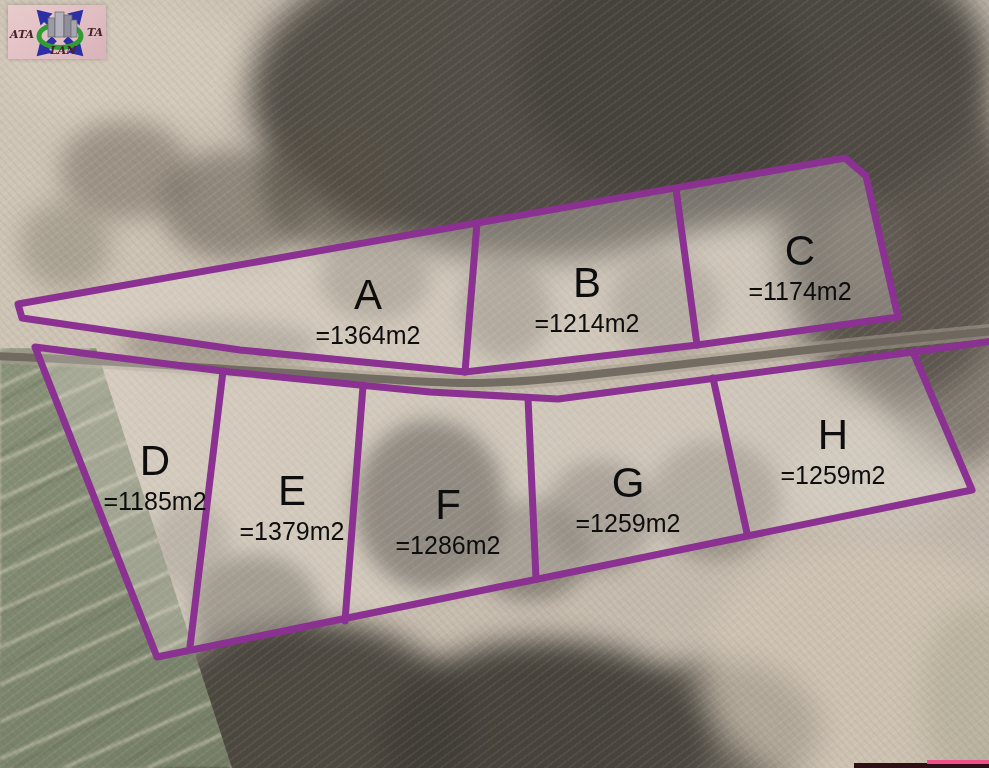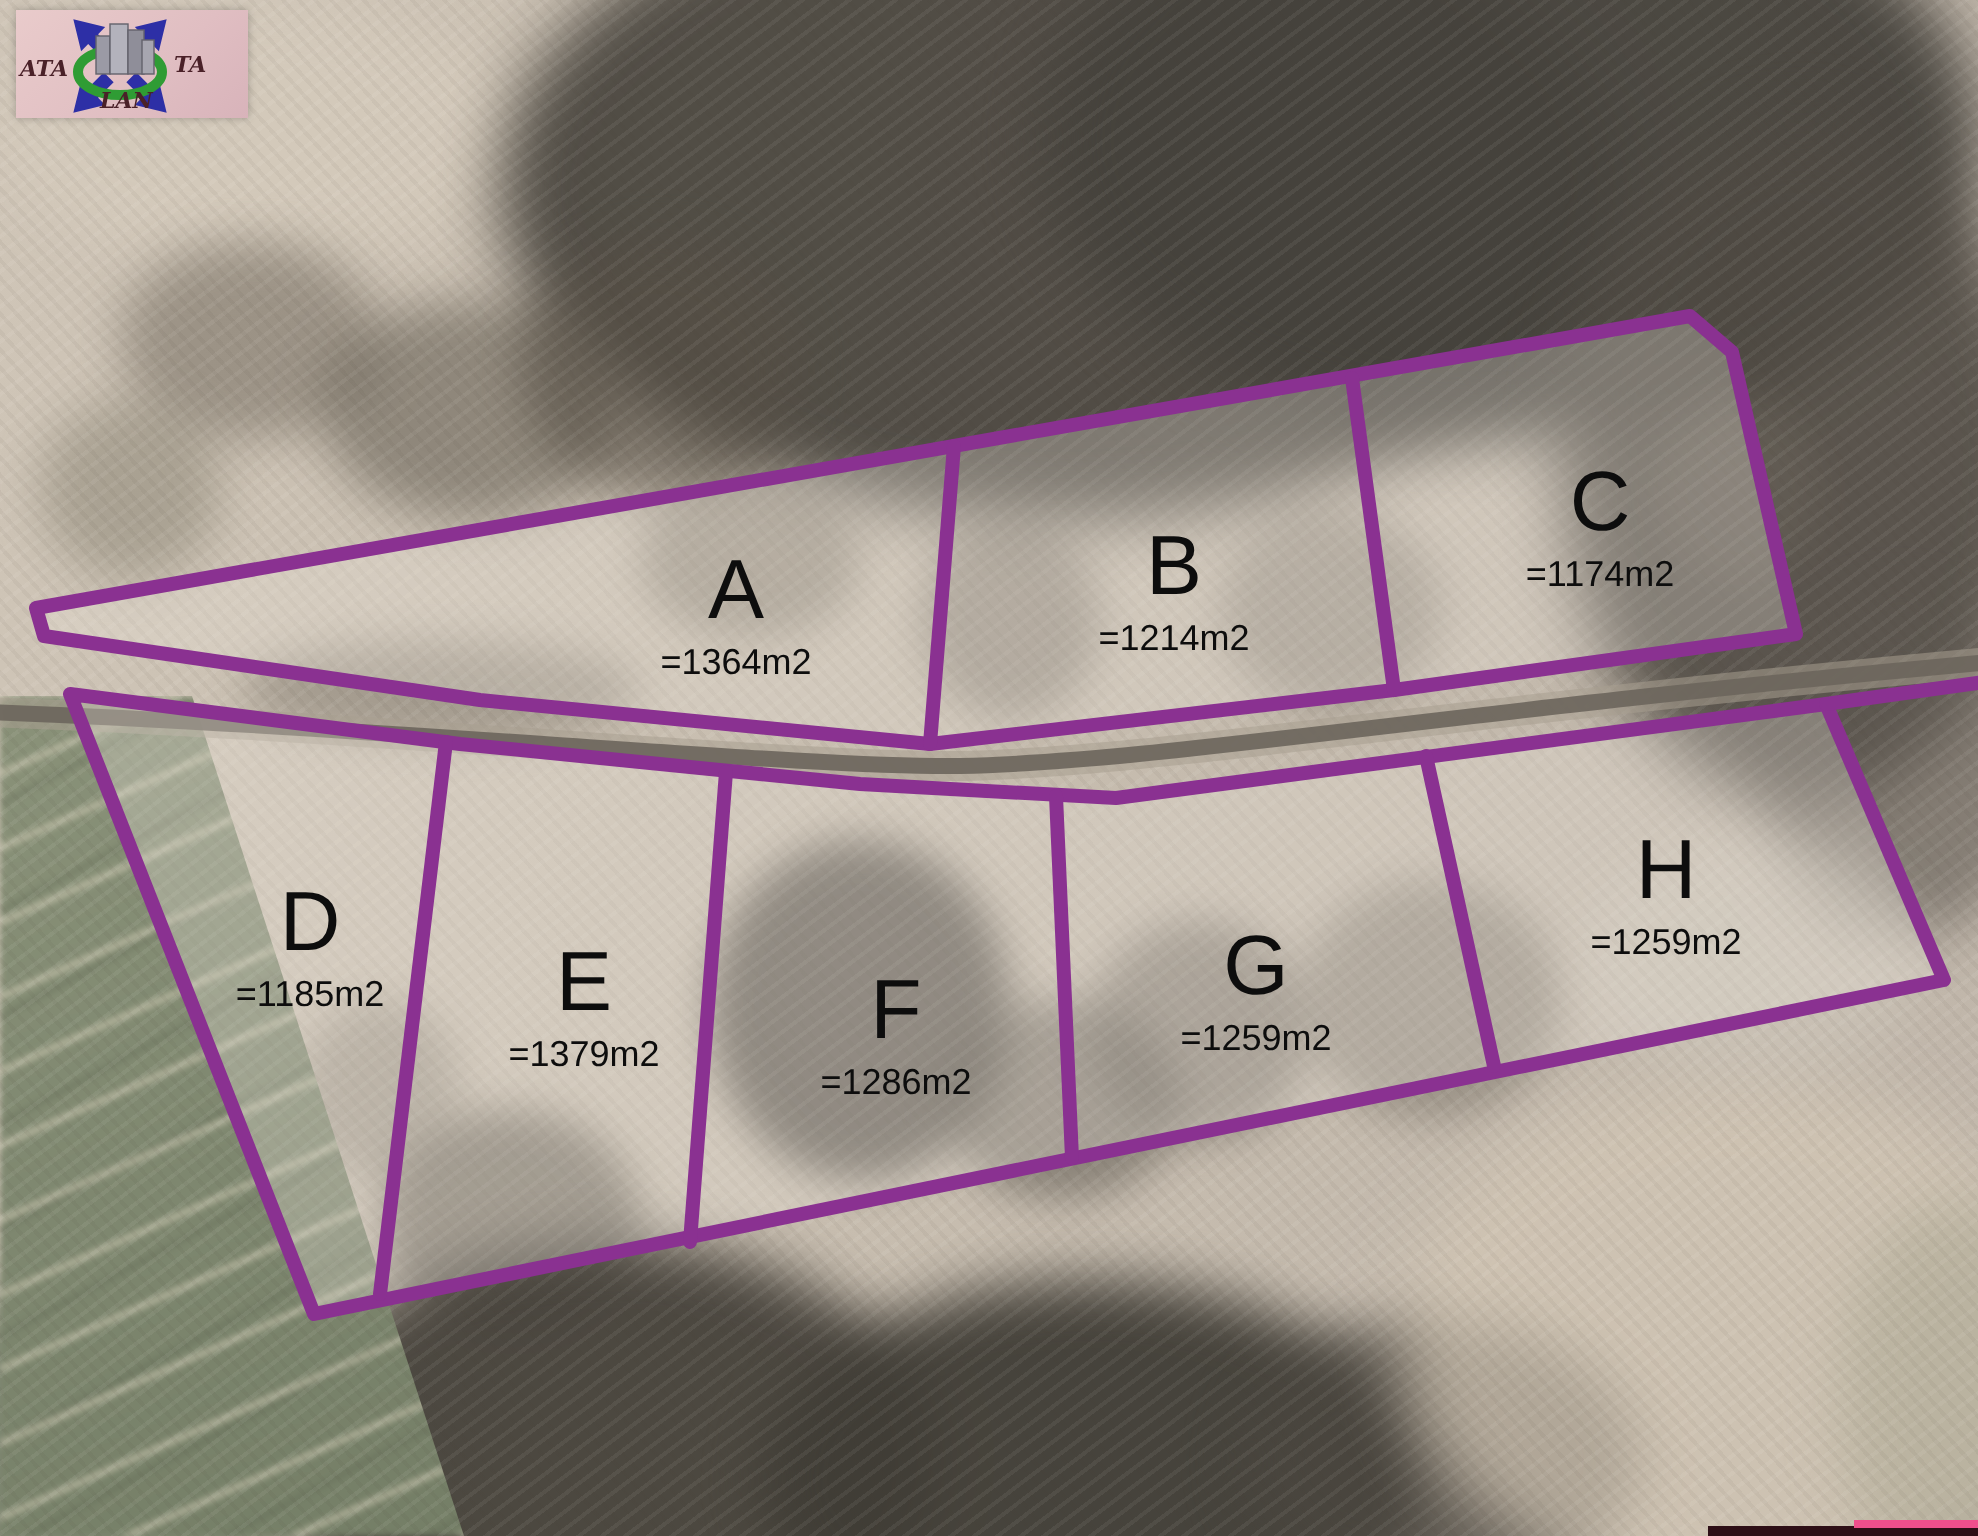--- a/index.html
+++ b/index.html
@@ -37,24 +37,24 @@
   .strip-fill{fill:rgba(235,230,220,.30);stroke:none;}
   .purple{fill:none;stroke:var(--boundary);stroke-width:7;stroke-linejoin:round;stroke-linecap:round;}
   .road-casing{fill:none;stroke:#a89f90;stroke-width:15;opacity:.55;}
   .road{fill:none;stroke:#6b655c;stroke-width:8;opacity:.9;}
   
   .plot-label{
     position:absolute;transform:translateX(-50%);
     text-align:center;color:var(--label-ink);
   }
   .plot-letter{font-size:42px;line-height:1.08;font-weight:400;}
-  .plot-area{font-size:18px;line-height:1.15;margin-top:4px;white-space:nowrap;text-align:center;}
+  .plot-area{font-size:25px;line-height:1.15;margin-top:4px;white-space:nowrap;text-align:center;}
   
   .logo{
-    position:absolute;left:8px;top:5px;width:116px;height:54px;
+    position:absolute;left:8px;top:5px;width:98px;height:54px;
     background:linear-gradient(135deg,#e9cbcb 0%,#e0bec2 60%,#d8b3ba 100%);
     box-shadow:0 0 4px rgba(0,0,0,.25);
   }
   .logo text{
     font-family:"DejaVu Serif",serif;font-style:italic;font-weight:bold;
     font-size:11px;fill:#4a2128;
   }
   
   .bar-dark{position:absolute;left:854px;top:763px;width:135px;height:5px;background:#2e0f16;}
   .bar-pink{position:absolute;left:927px;top:760px;width:62px;height:4px;background:#f04f8c;}

